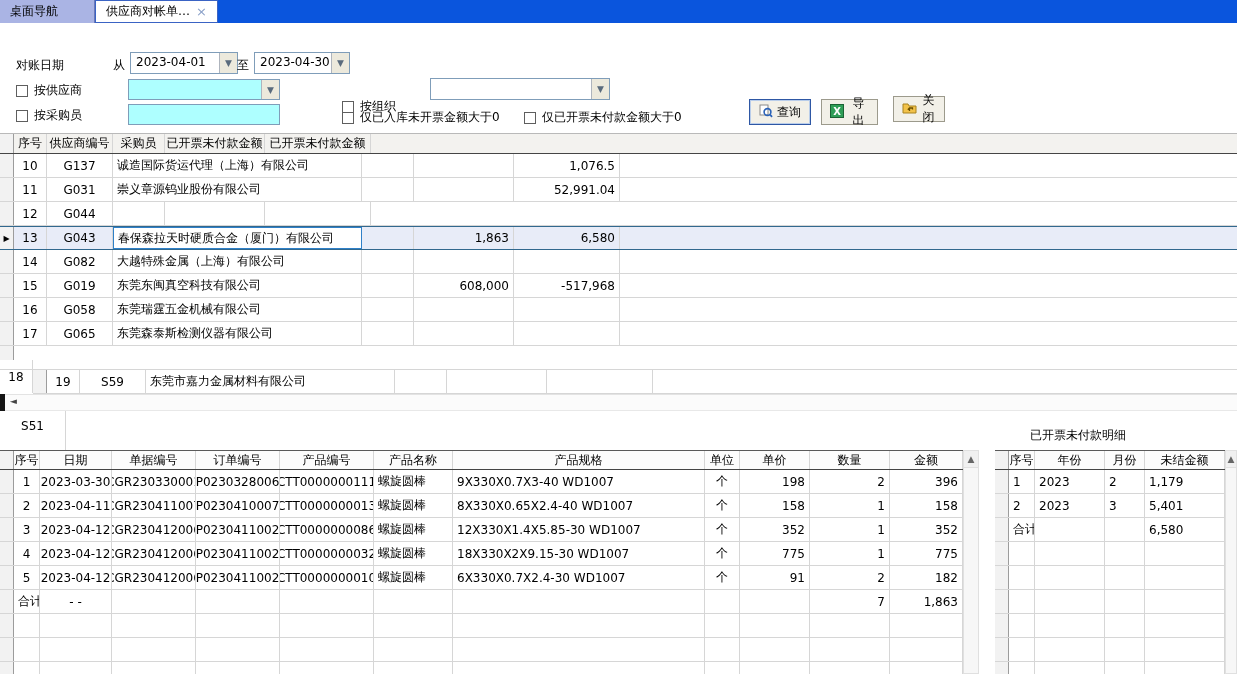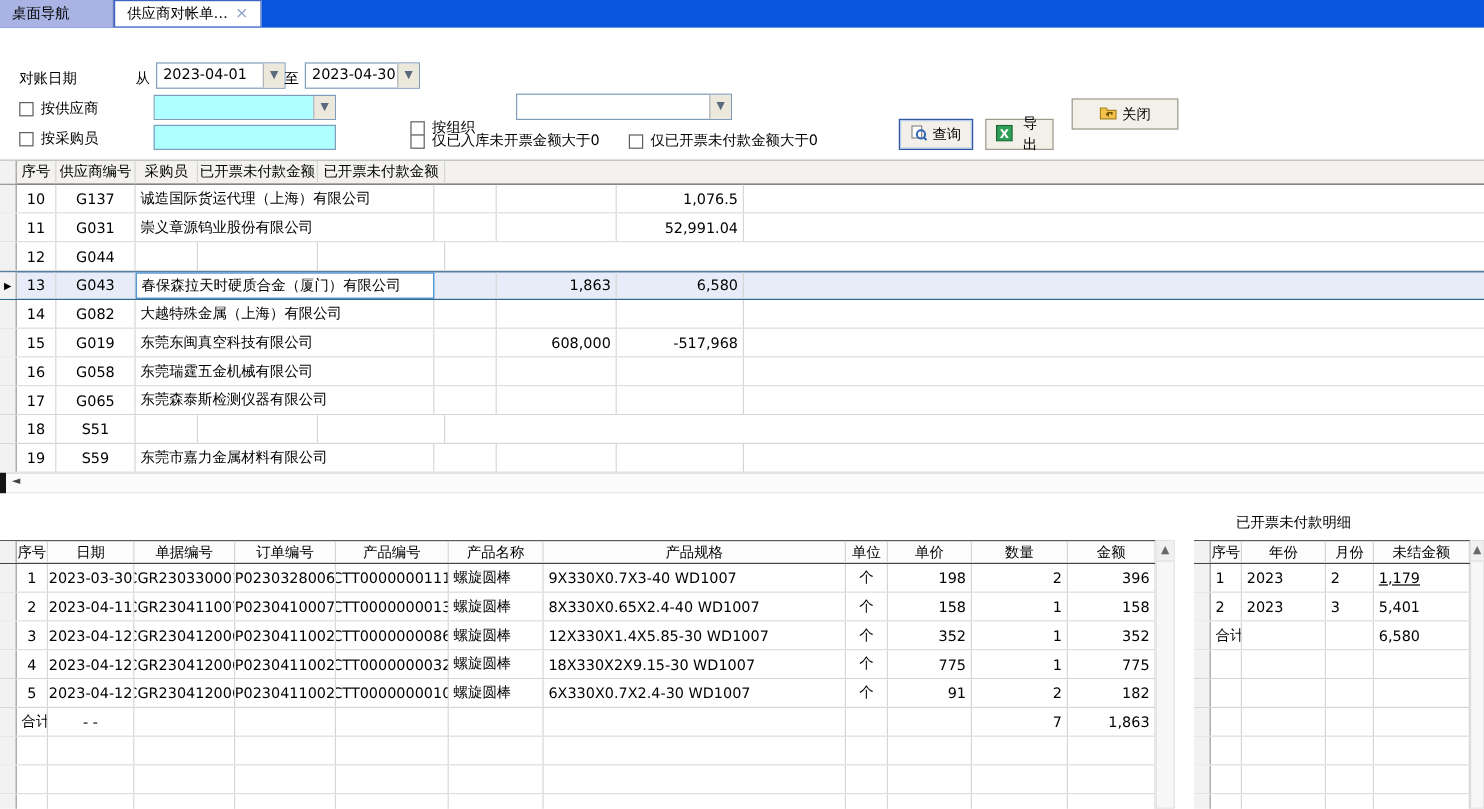--- a/index.html
+++ b/index.html
@@ -115,21 +115,21 @@
         </svg></span>
     <span>查询</span>
   </button>
   <button class="xpbtn" style="left:821px;top:99px;width:57px;">
     <span><svg width="14" height="14" viewBox="0 0 14 14">
           <rect x="0.5" y="0.5" width="13" height="13" fill="#2f9e57" stroke="#1a6334"></rect>
           <text x="7" y="11" font-size="10" fill="#fff" text-anchor="middle" font-family="DejaVu Sans, sans-serif" font-weight="bold">X</text>
         </svg></span>
     <span>导出</span>
   </button>
-  <button class="xpbtn" style="left:893px;top:82px;width:89px;">
+  <button class="xpbtn" style="left:893px;top:96px;width:52px;">
     <span><svg width="15" height="14" viewBox="0 0 15 14">
           <path d="M1 4 L1 12 L14 12 L14 5 L7 5 L6 3 L1 3 Z" fill="#f2c24a" stroke="#a8821e"></path>
           <path d="M7.5 10 L7.5 7 L10.5 7 L10.5 8.6 M7.5 7 L5.8 8.7" fill="none" stroke="#6b4f00" stroke-width="1.3"></path>
         </svg></span>
     <span>关闭</span>
   </button>
 </div>
 
 <div id="main-table" class="grid" style="left:0;top:133px;width:1237px;">
     <div class="g-row g-head" style="height: 21px;">
@@ -215,30 +215,30 @@
     <div class="g-row" style="height: 24px;">
       <div class="g-rowhead"></div>
       <div class="g-cell c" style="width: 33px; flex: 0 0 33px;">17</div>
       <div class="g-cell c" style="width: 66px; flex: 0 0 66px;">G065</div>
       <div class="g-cell l" style="width: 249px; flex: 0 0 249px;">东莞森泰斯检测仪器有限公司</div>
       <div class="g-cell c" style="width: 52px; flex: 0 0 52px;"></div>
       <div class="g-cell r" style="width: 100px; flex: 0 0 100px;"></div>
       <div class="g-cell r" style="width: 106px; flex: 0 0 106px;"></div>
       <div class="g-cell g-filler"></div>
     </div>
-    <div class="g-row" style="height: 24px;">
+    <div class="g-row" style="height: 24px; flex-direction: column;">
       <div class="g-rowhead"></div>
       <div class="g-cell c" style="width: 33px; flex: 0 0 33px;">18</div>
       <div class="g-cell c" style="width: 66px; flex: 0 0 66px;">S51</div>
       <div class="g-cell c" style="width: 52px; flex: 0 0 52px;"></div>
       <div class="g-cell r" style="width: 100px; flex: 0 0 100px;"></div>
       <div class="g-cell r" style="width: 106px; flex: 0 0 106px;"></div>
       <div class="g-cell g-filler"></div>
     </div>
-    <div class="g-row" style="height: 24px;">
+    <div class="g-row" style="height: 24px; margin-left: 33px;">
       <div class="g-rowhead"></div>
       <div class="g-cell c" style="width: 33px; flex: 0 0 33px;">19</div>
       <div class="g-cell c" style="width: 66px; flex: 0 0 66px;">S59</div>
       <div class="g-cell l" style="width: 249px; flex: 0 0 249px;">东莞市嘉力金属材料有限公司</div>
       <div class="g-cell c" style="width: 52px; flex: 0 0 52px;"></div>
       <div class="g-cell r" style="width: 100px; flex: 0 0 100px;"></div>
       <div class="g-cell r" style="width: 106px; flex: 0 0 106px;"></div>
       <div class="g-cell g-filler"></div>
     </div>
   </div>
@@ -404,21 +404,21 @@
       <div class="g-cell c" style="width: 26px; flex: 0 0 26px;">序号</div>
       <div class="g-cell c" style="width: 70px; flex: 0 0 70px;">年份</div>
       <div class="g-cell c" style="width: 40px; flex: 0 0 40px;">月份</div>
       <div class="g-cell c" style="width: 80px; flex: 0 0 80px;">未结金额</div>
     </div>
     <div class="g-row" style="height: 24px;">
       <div class="g-rowhead"></div>
       <div class="g-cell l" style="width: 26px; flex: 0 0 26px;">1</div>
       <div class="g-cell l" style="width: 70px; flex: 0 0 70px;">2023</div>
       <div class="g-cell l" style="width: 40px; flex: 0 0 40px;">2</div>
-      <div class="g-cell l" style="width: 80px; flex: 0 0 80px; text-decoration: underline;">1,179</div>
+      <div class="g-cell l" style="width: 80px; flex: 0 0 80px;">1,179</div>
     </div>
     <div class="g-row" style="height: 24px;">
       <div class="g-rowhead"></div>
       <div class="g-cell l" style="width: 26px; flex: 0 0 26px;">2</div>
       <div class="g-cell l" style="width: 70px; flex: 0 0 70px;">2023</div>
       <div class="g-cell l" style="width: 40px; flex: 0 0 40px;">3</div>
       <div class="g-cell l" style="width: 80px; flex: 0 0 80px;">5,401</div>
     </div>
     <div class="g-row" style="height: 24px;">
       <div class="g-rowhead"></div>

